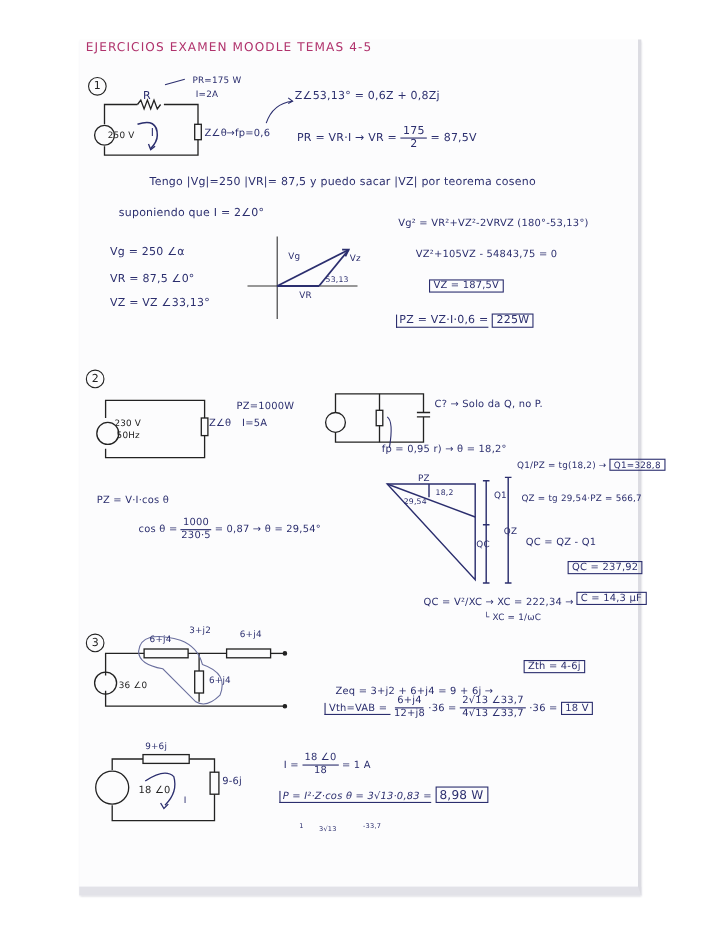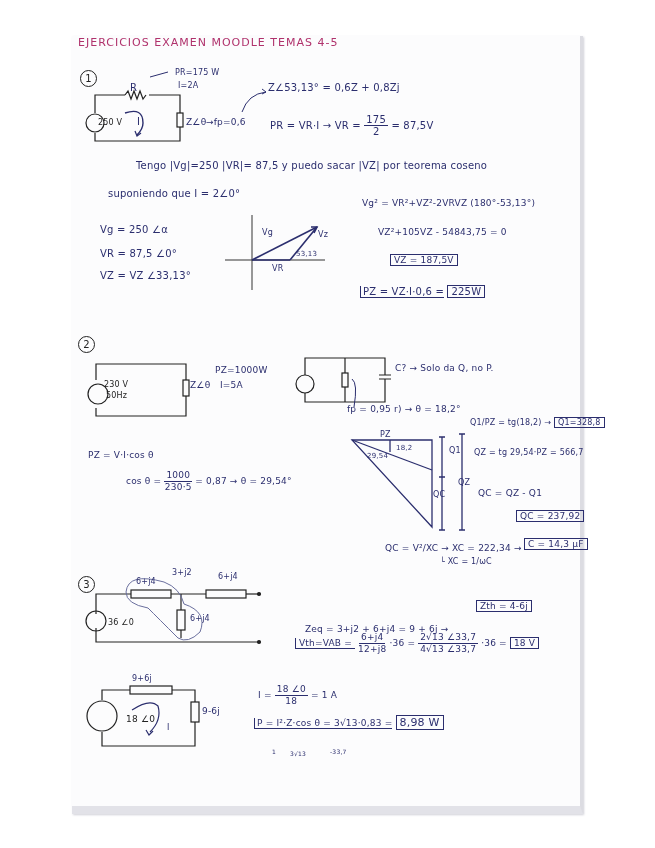--- a/index.html
+++ b/index.html
@@ -225,18 +225,18 @@
 <div class="hw s9" style="left:258px;top:684px;">
   <span>I =</span>
   <span class="frac">
       <span>18 ∠0</span>
       <span>18</span>
     </span>
   <span>= 1 A</span>
 </div>
 
 <div class="hw s9" style="left:254px;top:716px;">
-  <span style="border-left:1.3px solid #2b2e6e;border-bottom:1.3px solid #2b2e6e;padding-left:2px;">P = I²·Z·cos θ = 3√13·0,83 =</span>
+  <span style="border-left:1.3px solid #2b2e6e;border-bottom:1.3px solid #2b2e6e;padding-left:2px;font-style:italic;">P = I²·Z·cos θ = 3√13·0,83 =</span>
   <span class="boxed s11">8,98 W</span>
 </div>
 <div class="hw" style="left:272px;top:748px;font-size:6px;">1</div>
 <div class="hw" style="left:290px;top:750px;font-size:6px;">3√13</div>
 <div class="hw" style="left:330px;top:748px;font-size:6px;">-33,7</div>
 
 </body></html>

